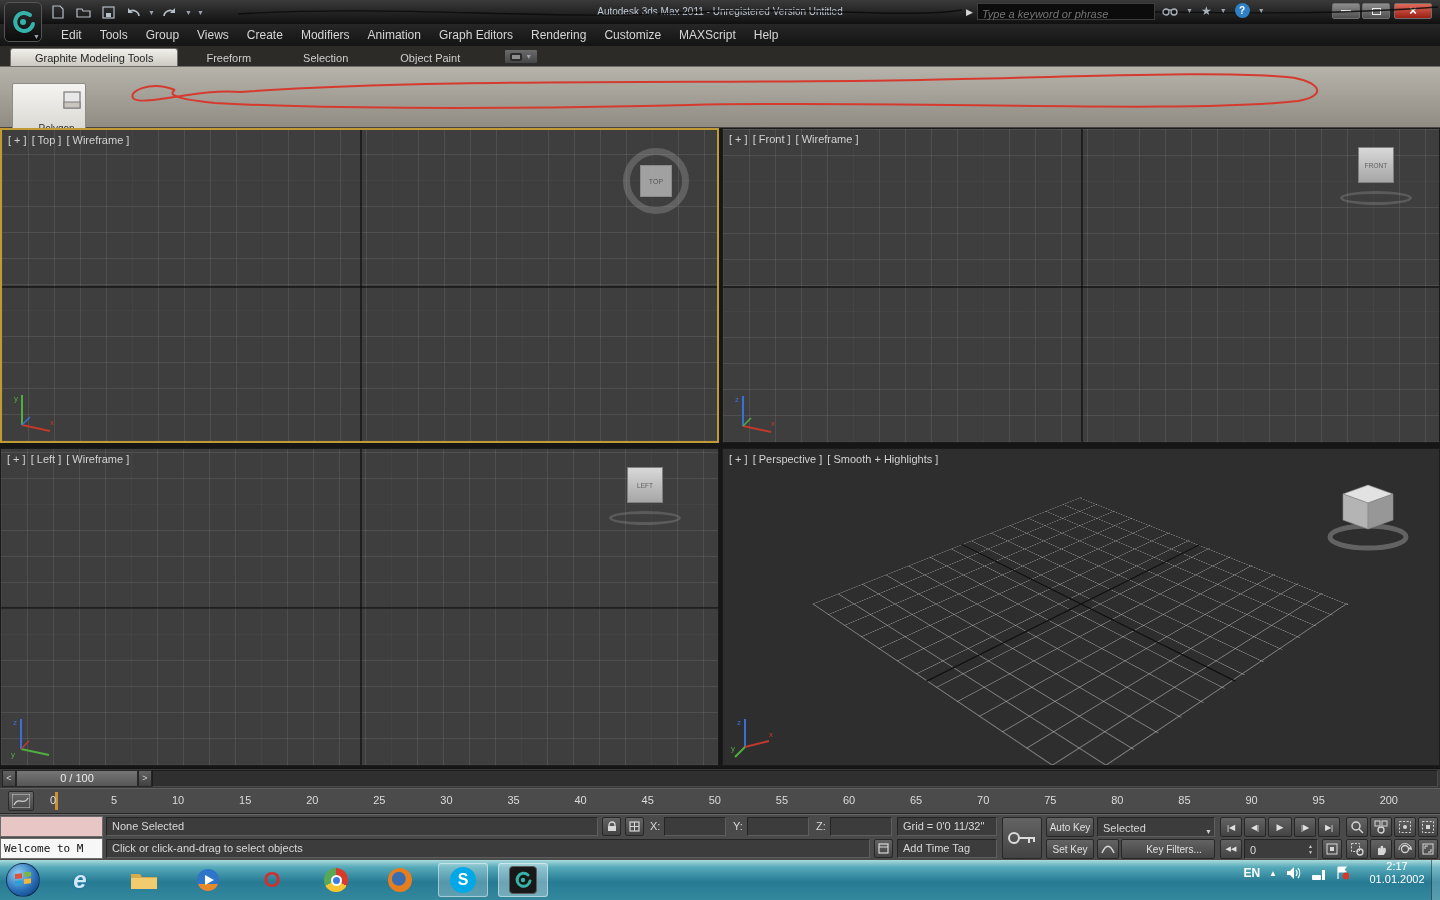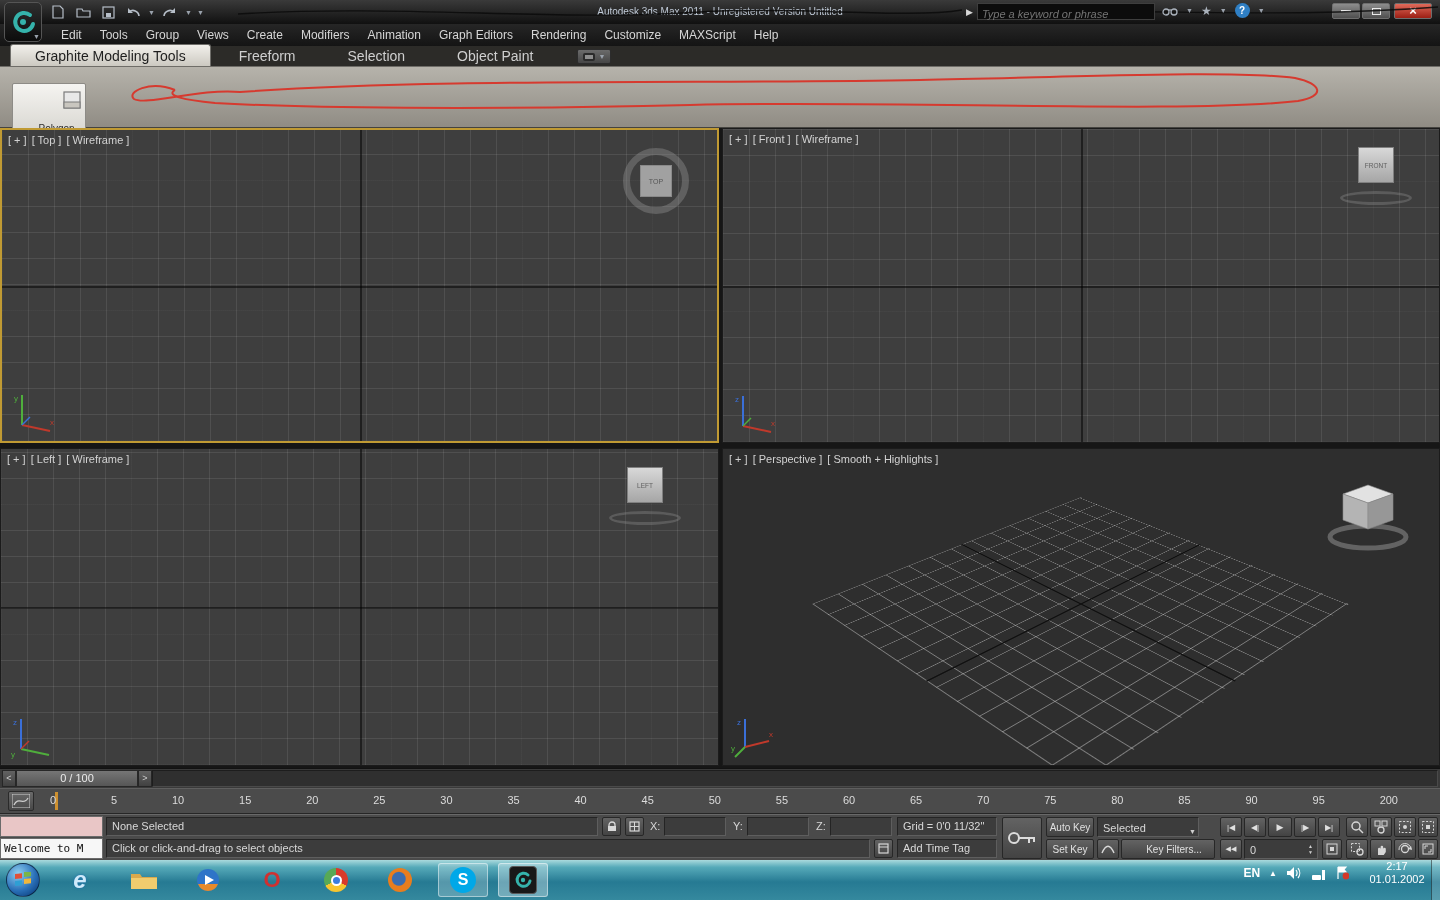--- a/index.html
+++ b/index.html
@@ -37,21 +37,21 @@
 
   
   #menubar { left:0; top:24px; width:1440px; height:22px;
     background:linear-gradient(#262626,#141414); display:flex; align-items:center;
     padding-left:52px; }
   .menu-item { padding:0 9px; font-size:12px; color:#d6d6d6; line-height:22px; }
 
   
   #ribbontabs { left:0; top:46px; width:1440px; height:20px; background:#2c2b28;
     display:flex; align-items:flex-end; padding-left:10px; gap:4px; }
-  .rtab { padding:3px 24px 2px; font-size:14px; color:#cfcfcf; }
+  .rtab { padding:3px 24px 2px; font-size:11px; color:#cfcfcf; }
   .rtab.active { background:linear-gradient(#f2f0eb,#ccc9c1); color:#1e1e1e;
     border:1px solid #6f6e6a; border-bottom:none; border-radius:3px 3px 0 0; }
   .ribbon-mini { margin-left:16px; margin-bottom:2px; width:34px; height:15px;
     background:linear-gradient(#6b6b6b,#464646); border:1px solid #2c2c2c; border-radius:2px;
     display:flex; align-items:center; justify-content:center; gap:3px; }
   #ribbonbody { left:0; top:66px; width:1440px; height:62px;
     background:linear-gradient(#b6b3ab,#908c84);
     border-top:1px solid #6f6d68; border-bottom:1px solid #454440; }
   #polygon-panel { left:12px; top:3px; width:74px; height:55px;
     background:linear-gradient(#f5f4f1,#d6d4ce); border:1px solid #8d8b86; border-radius:2px;
@@ -435,21 +435,21 @@
   <div class="sunken abs" style="left:897px;top:2px;width:100px;height:19px;">Grid = 0'0 11/32"</div>
   <div class="sbtn abs" style="left:1002px;top:2px;width:40px;height:42px;">
     <svg width="30" height="16">
       <circle cx="7" cy="8" r="5" fill="none" stroke="#dcdcdc" stroke-width="2"></circle>
       <line x1="12" y1="8" x2="28" y2="8" stroke="#dcdcdc" stroke-width="2"></line>
       <line x1="22" y1="8" x2="22" y2="13" stroke="#dcdcdc" stroke-width="2"></line>
       <line x1="27" y1="8" x2="27" y2="12" stroke="#dcdcdc" stroke-width="2"></line>
     </svg>
   </div>
   <div class="sbtn abs" style="left:1046px;top:2px;width:48px;height:20px;">Auto Key</div>
-  <div class="sunken abs" style="left:1097px;top:2px;width:102px;height:20px;padding:0;">
+  <div class="sunken abs" style="left:1097px;top:2px;width:118px;height:20px;padding:0;">
     <span style="position:absolute;left:5px;top:2px;">Selected</span>
     <span style="position:absolute;right:2px;top:5px;font-size:7px;color:#cfcfcf;">▼</span>
   </div>
   <div class="sbtn abs" style="left:1220px;top:2px;width:22px;height:20px;font-size:8px;">|◀</div>
   <div class="sbtn abs" style="left:1244px;top:2px;width:22px;height:20px;font-size:8px;">◀|</div>
   <div class="sbtn abs" style="left:1268px;top:2px;width:24px;height:20px;font-size:9px;">▶</div>
   <div class="sbtn abs" style="left:1294px;top:2px;width:22px;height:20px;font-size:8px;">|▶</div>
   <div class="sbtn abs" style="left:1318px;top:2px;width:22px;height:20px;font-size:8px;">▶|</div>
   <div class="sbtn abs" style="left:1346px;top:2px;width:22px;height:20px;">
     <svg width="14" height="14">

